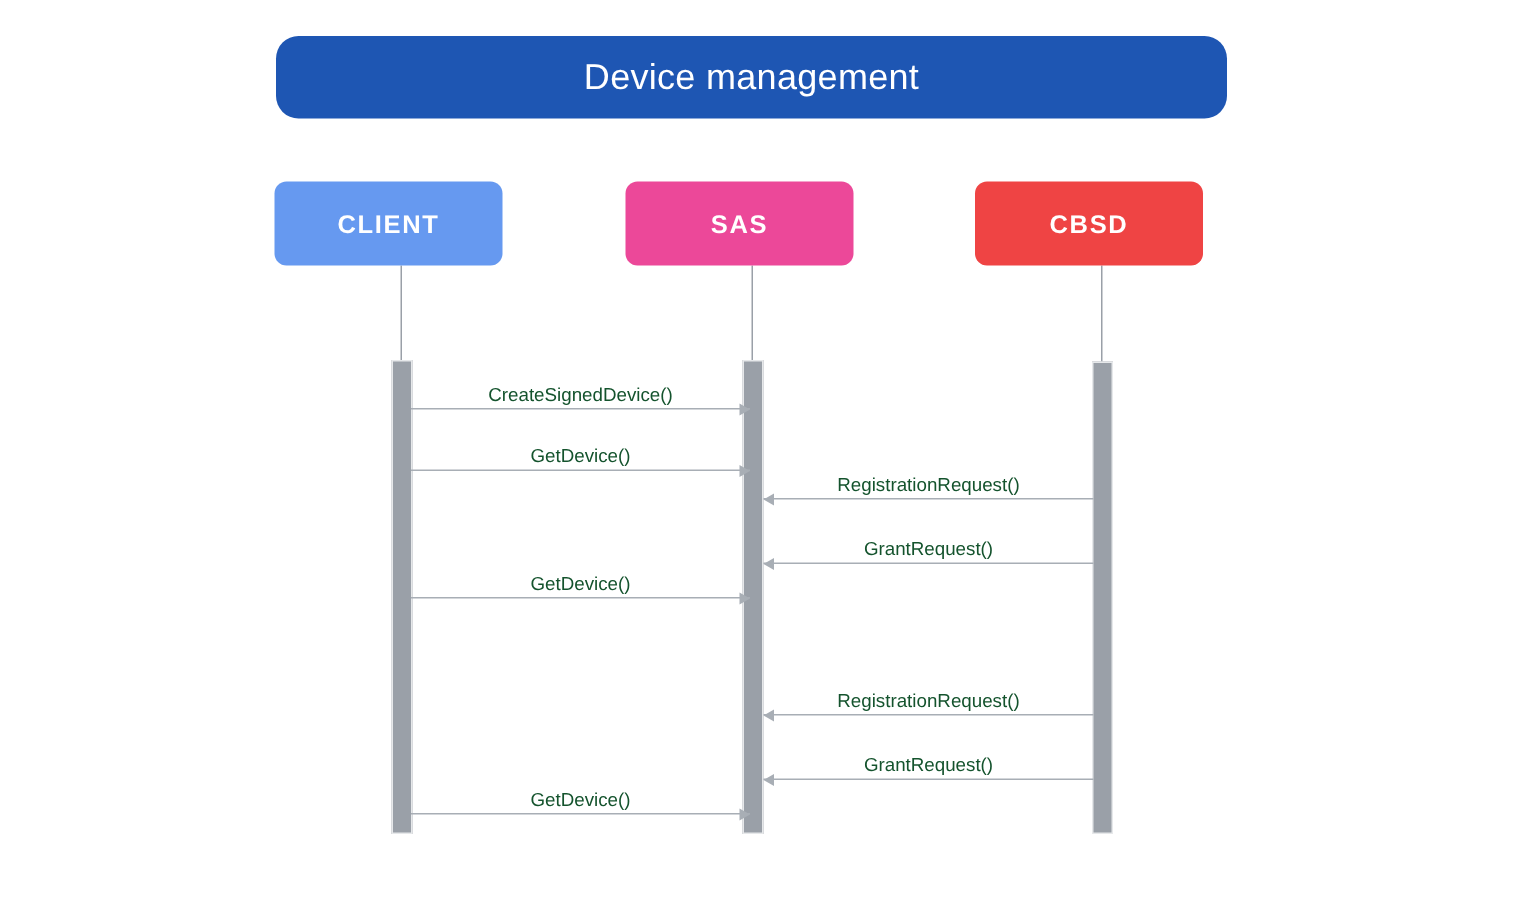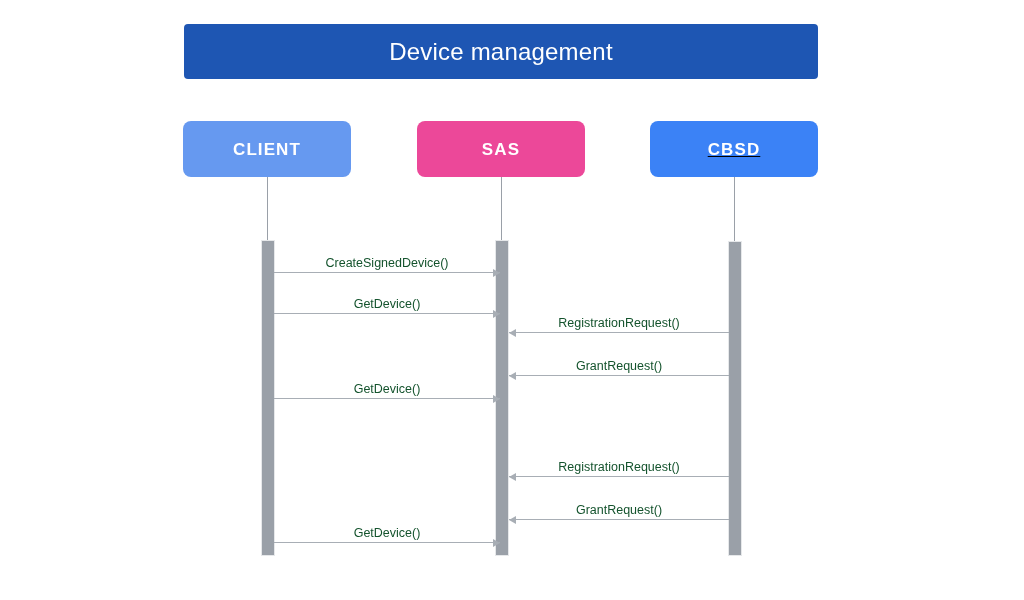--- a/index.html
+++ b/index.html
@@ -21,54 +21,54 @@
   }
 
   
   .title-banner {
     position: absolute;
     left: 184px;
     top: 24px;
     width: 634px;
     height: 55px;
     background: #1e56b3;
-    border-radius: 4px;
+    border-radius: 15px;
     display: flex;
     align-items: center;
     justify-content: center;
   }
   .title-banner .title-text {
     color: #ffffff;
     font-size: 24px;
     font-weight: 400;
     letter-spacing: 0.2px;
     line-height: 1;
   }
 
   
   .participant {
     position: absolute;
     top: 121px;
-    width: 168px;
+    width: 152px;
     height: 56px;
     border-radius: 8px;
     display: flex;
     align-items: center;
     justify-content: center;
   }
   .participant .p-label {
     color: #ffffff;
     font-size: 17px;
     font-weight: bold;
     letter-spacing: 1.1px;
     line-height: 1;
   }
   .p-client { left: 183px; background: #6699f0; }
   .p-sas    { left: 417px; background: #ec4899; }
-  .p-cbsd   { left: 650px; background: #3b82f6; text-decoration: underline; }
+  .p-cbsd   { left: 650px; background: #ef4444; }
 
   
   .lifeline {
     position: absolute;
     width: 1px;
     background: #9aa0a8;
     top: 177px;
   }
 
   

